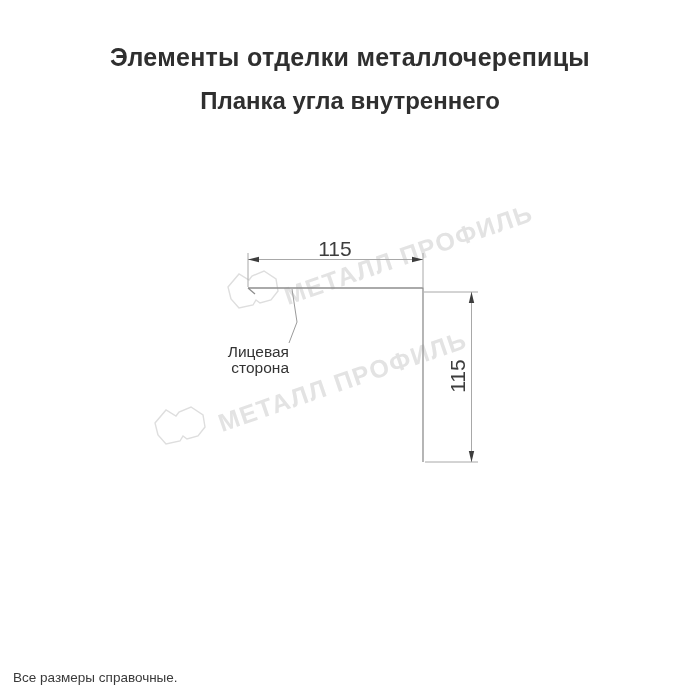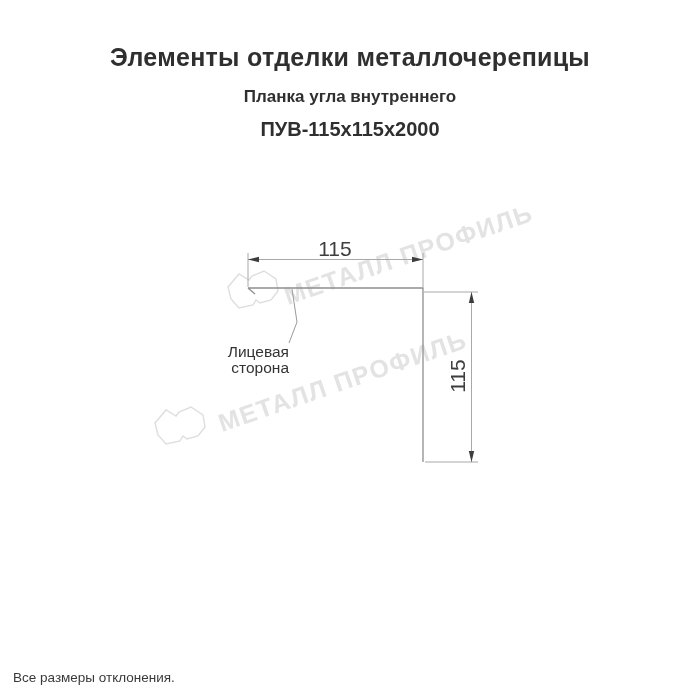--- a/index.html
+++ b/index.html
@@ -31,21 +31,21 @@
     color: #2f2f2f;
     letter-spacing: 0.3px;
     margin-top: 23px;
   }
   .product-name {
     position: absolute;
     top: 87px;
     left: 0;
     width: 100%;
     text-align: center;
-    font-size: 17px;
+    font-size: 24px;
     font-weight: bold;
     color: #2f2f2f;
   }
   .product-code {
     position: absolute;
     top: 118px;
     left: 0;
     width: 100%;
     text-align: center;
     font-size: 20px;
@@ -82,21 +82,20 @@
 </style>
 </head>
 <body>
 
 <div class="page">
 
   <div class="page-title">Элементы отделки металлочерепицы</div>
 
   <div class="product-name">Планка угла внутреннего</div>
 
-  <div class="product-code">ПУВ-115х115х2000</div>
 
   <svg class="drawing-svg" width="700" height="700" viewBox="0 0 700 700">
 
     <defs>
 
       <g id="mp-logo">
         <polygon points="10,38 7,26 18,13 28,19 31,15 43,10 55,18 57,30 50,39 39,42 35,39 32,44 18,47" fill="#ffffff" stroke="#dedede" stroke-width="1.4"></polygon>
       </g>
     </defs>
 
@@ -125,16 +124,16 @@
     <polygon points="471.5,292 468.8,303 474.2,303" fill="#3d3d3d"></polygon>
     <polygon points="471.5,462 468.8,451 474.2,451" fill="#3d3d3d"></polygon>
     <text class="dim-text" x="465" y="376" text-anchor="middle" transform="rotate(-90 465 376)">115</text>
 
     <path d="M289,343 L297,322 L292,289" fill="none" stroke="#9a9a9a" stroke-width="1"></path>
     <text class="face-text" x="289" y="357" text-anchor="end">Лицевая</text>
     <text class="face-text" x="289" y="373" text-anchor="end">сторона</text>
   </svg>
 
   <div class="footer">
-    <div>Все размеры отклонения.</div>
+    <div>Все размеры справочные.</div>
   </div>
 
 </div>
 
 </body></html>

